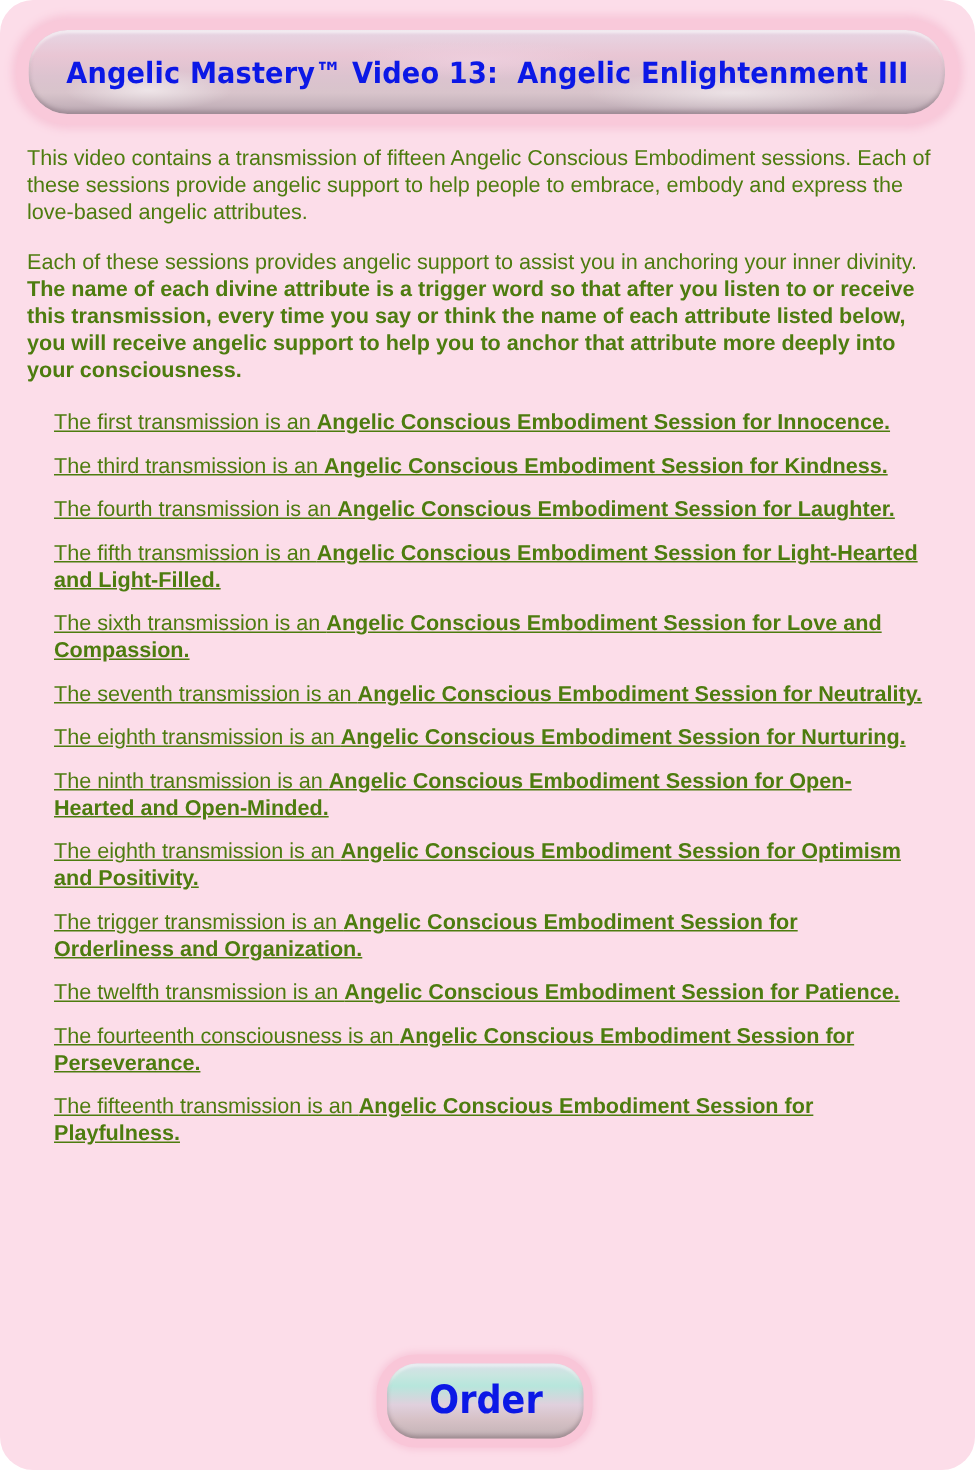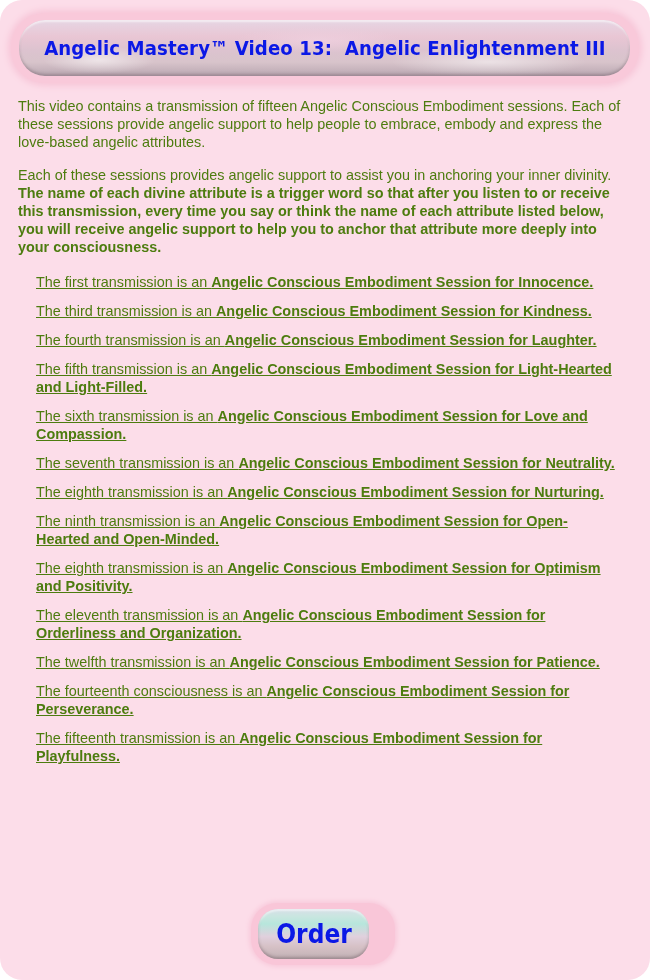--- a/index.html
+++ b/index.html
@@ -84,21 +84,21 @@
       position: absolute;
       left: 251px; top: 903px;
       width: 144px; height: 62px;
       border-radius: 26px;
       background: #f9c6d8;
       box-shadow: 0 0 4px 2px #f8cadb;
     }
     .order-button {
       position: absolute;
       left: 258px; top: 909px;
-      width: 111px; height: 50px;
+      width: 131px; height: 50px;
       border-radius: 20px;
       background:
         linear-gradient(180deg, #d8dfe8 0%, #c9e6e0 15%, #b7e6dc 30%, #e0d0dd 55%, #d6c1c6 75%, #c1b1b4 100%);
       box-shadow: inset 0 -2px 3px rgba(110,90,100,0.45), inset 0 2px 2px rgba(255,255,255,0.55);
       display: flex;
       align-items: center;
       justify-content: center;
       cursor: pointer;
     }
     .order-label {
@@ -126,21 +126,21 @@
     <ul class="list">
       <li><span>The first transmission is an </span><span class="strong">Angelic Conscious Embodiment Session for Innocence.</span></li>
       <li><span>The third transmission is an </span><span class="strong">Angelic Conscious Embodiment Session for Kindness.</span></li>
       <li><span>The fourth transmission is an </span><span class="strong">Angelic Conscious Embodiment Session for Laughter.</span></li>
       <li><span>The fifth transmission is an </span><span class="strong">Angelic Conscious Embodiment Session for Light-Hearted and Light-Filled.</span></li>
       <li><span>The sixth transmission is an </span><span class="strong">Angelic Conscious Embodiment Session for Love and Compassion.</span></li>
       <li><span>The seventh transmission is an </span><span class="strong">Angelic Conscious Embodiment Session for Neutrality.</span></li>
       <li><span>The eighth transmission is an </span><span class="strong">Angelic Conscious Embodiment Session for Nurturing.</span></li>
       <li class="wrap-narrow"><span>The ninth transmission is an </span><span class="strong">Angelic Conscious Embodiment Session for Open-Hearted and Open-Minded.</span></li>
       <li><span>The eighth transmission is an </span><span class="strong">Angelic Conscious Embodiment Session for Optimism and Positivity.</span></li>
-      <li class="wrap-narrow"><span>The eleventh transmission is an </span><span class="strong">Angelic Conscious Embodiment Session for Orderliness and Organization.</span></li>
+      <li class="wrap-narrow"><span>The trigger transmission is an </span><span class="strong">Angelic Conscious Embodiment Session for Orderliness and Organization.</span></li>
       <li><span>The twelfth transmission is an </span><span class="strong">Angelic Conscious Embodiment Session for Patience.</span></li>
       <li class="wrap-narrow"><span>The fourteenth consciousness is an </span><span class="strong">Angelic Conscious Embodiment Session for Perseverance.</span></li>
       <li class="wrap-narrow"><span>The fifteenth transmission is an </span><span class="strong">Angelic Conscious Embodiment Session for Playfulness.</span></li>
     </ul>
 
   </div>
 
   <div class="order-wrap"></div>
   <div class="order-button">
     <span class="order-label">Order</span>

